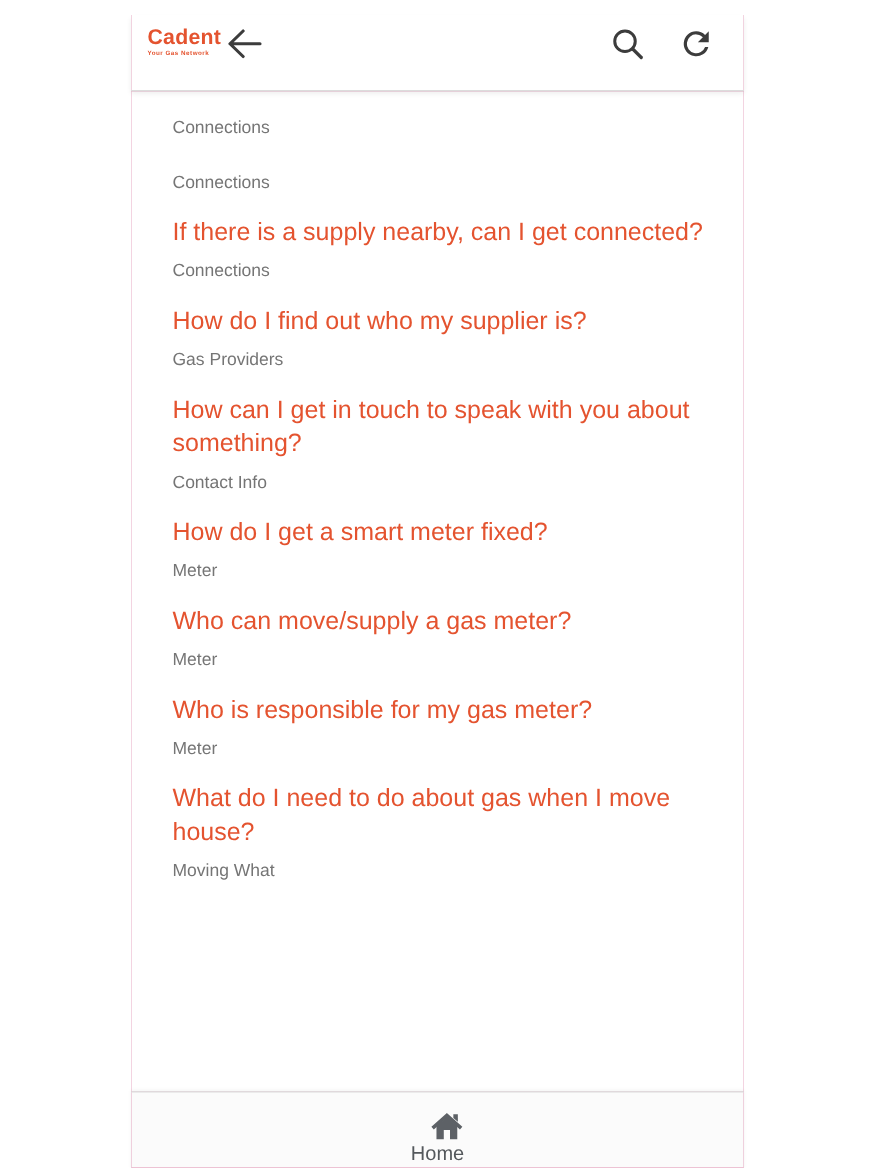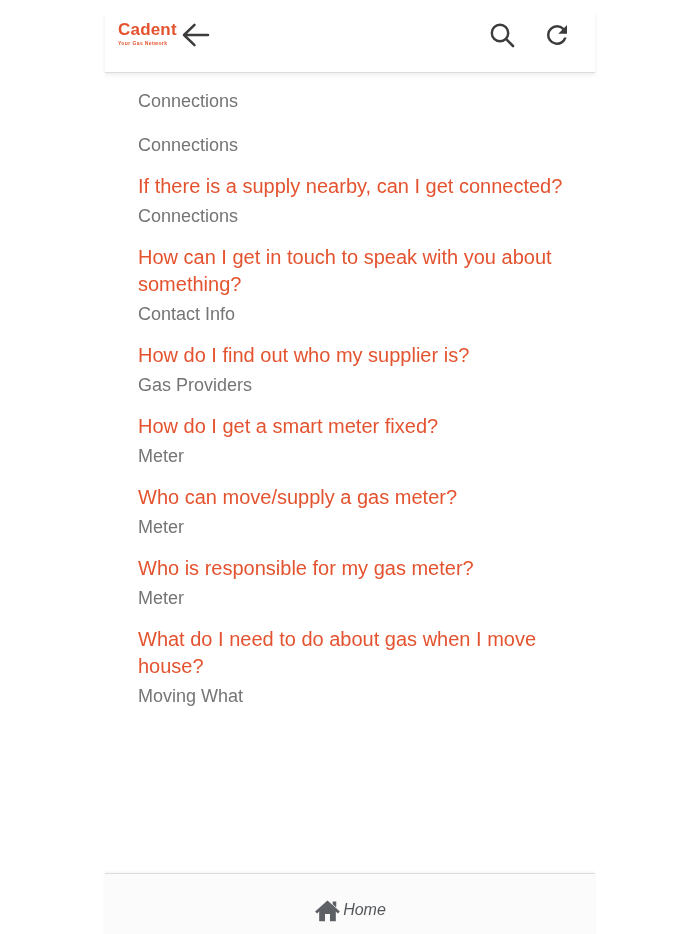--- a/index.html
+++ b/index.html
@@ -44,35 +44,35 @@
     padding: 4px 6px 0 33px;
     background: #ffffff;
   }
   .faq-item { padding: 8px 0 10px; cursor: pointer; }
   .faq-question {
     color: var(--accent, #e4532f);
     font-size: 20px; line-height: 27px;
   }
   .faq-category {
     color: var(--category, #757575);
-    font-size: 18px; line-height: 19px;
+    font-size: 14px; line-height: 19px;
     margin-top: 7px;
   }
   
   .bottom-bar {
     flex: 0 0 auto; height: 72px;
     background: var(--barbg, #fbfbfb);
     border-top: 1px solid var(--divider, #dcdcdc);
     box-shadow: 0 -1px 3px rgba(0,0,0,0.05);
     display: flex; align-items: center; justify-content: center;
     z-index: 2;
   }
   .nav-item {
-    display: flex; flex-direction: row; align-items: center;
-    gap: 2px; background: none; border: none; cursor: pointer; padding: 0; font-style: italic;
+    display: flex; flex-direction: column; align-items: flex-end;
+    gap: 2px; background: none; border: none; cursor: pointer; padding: 0;
   }
   .nav-label { font-size: 16px; color: var(--nav-text, #54585c); font-family: "Liberation Sans", sans-serif; }
 </style>
 </head>
 <body>
 
 <div class="phone">
 
   <header class="app-bar">
     <div class="logo">
@@ -108,27 +108,27 @@
     <div class="faq-item">
       <div class="faq-category">Connections</div>
     </div>
 
     <div class="faq-item">
       <div class="faq-question">If there is a supply nearby, can I get connected?</div>
       <div class="faq-category">Connections</div>
     </div>
 
     <div class="faq-item">
-      <div class="faq-question">How can I get in touch to speak with you about something?</div>
-      <div class="faq-category">Contact Info</div>
+      <div class="faq-question">How do I find out who my supplier is?</div>
+      <div class="faq-category">Gas Providers</div>
     </div>
 
     <div class="faq-item">
-      <div class="faq-question">How do I find out who my supplier is?</div>
-      <div class="faq-category">Gas Providers</div>
+      <div class="faq-question">How can I get in touch to speak with you about something?</div>
+      <div class="faq-category">Contact Info</div>
     </div>
 
     <div class="faq-item">
       <div class="faq-question">How do I get a smart meter fixed?</div>
       <div class="faq-category">Meter</div>
     </div>
 
     <div class="faq-item">
       <div class="faq-question">Who can move/supply a gas meter?</div>
       <div class="faq-category">Meter</div>

